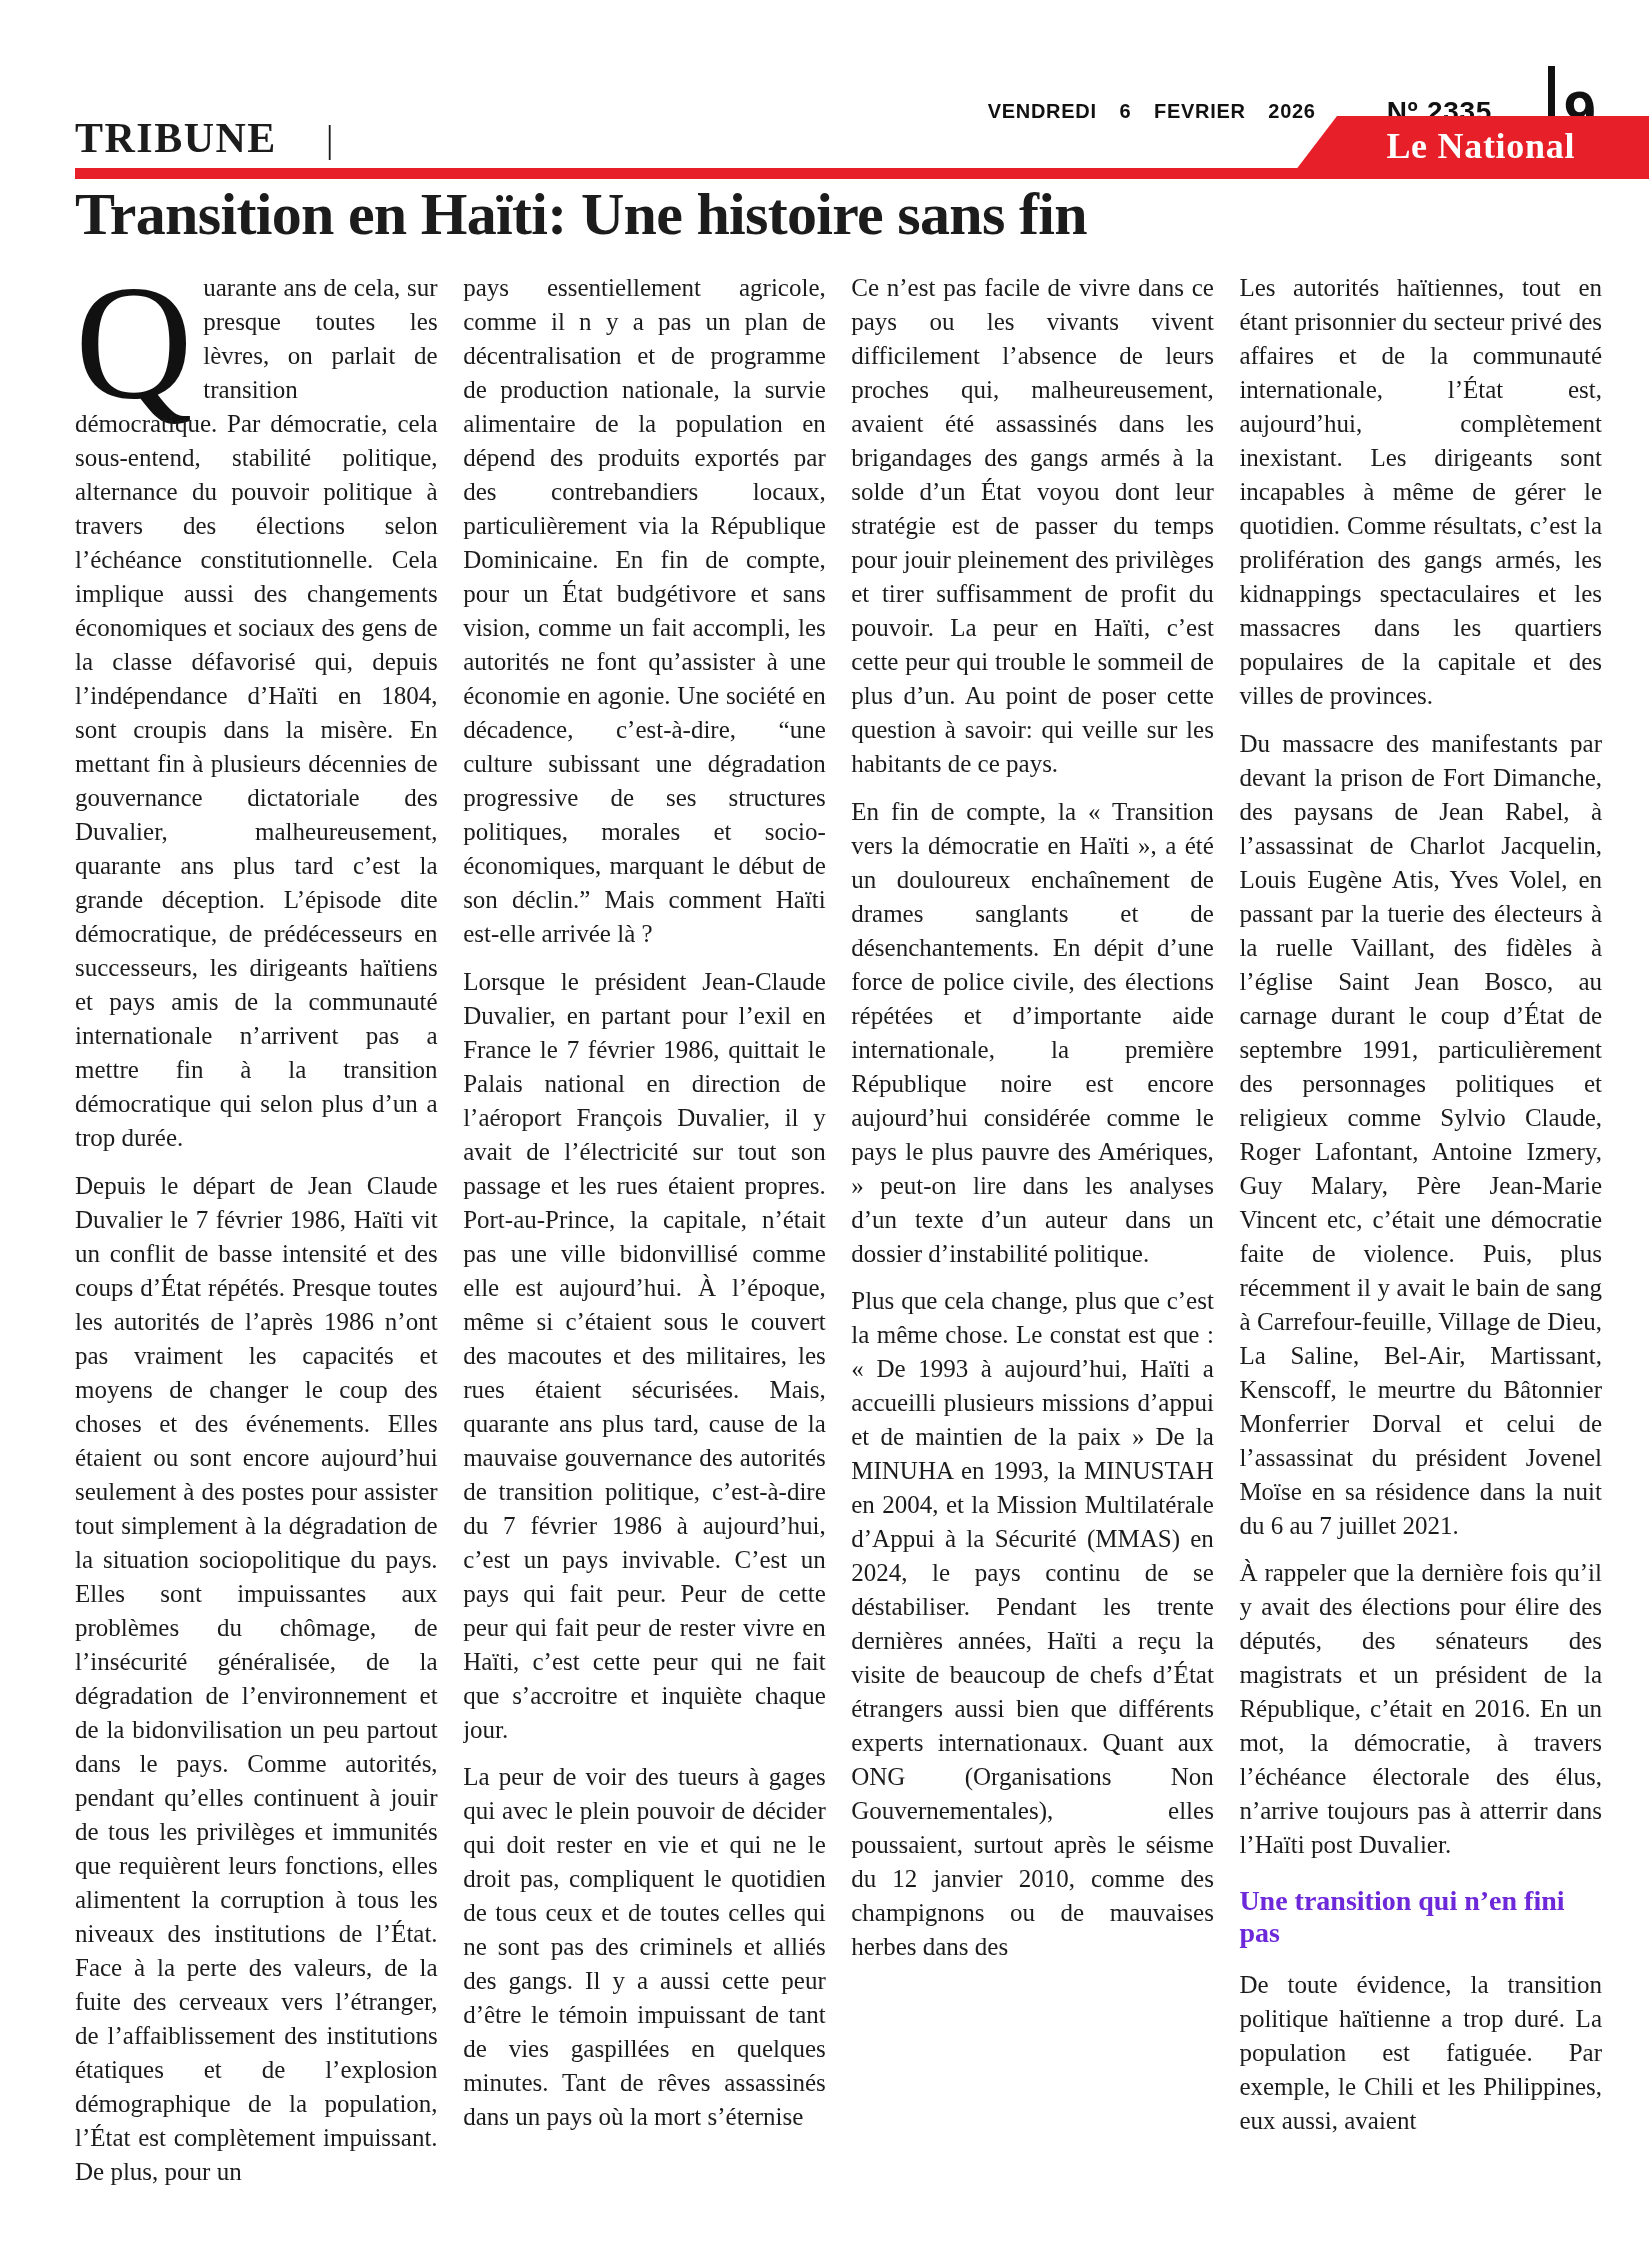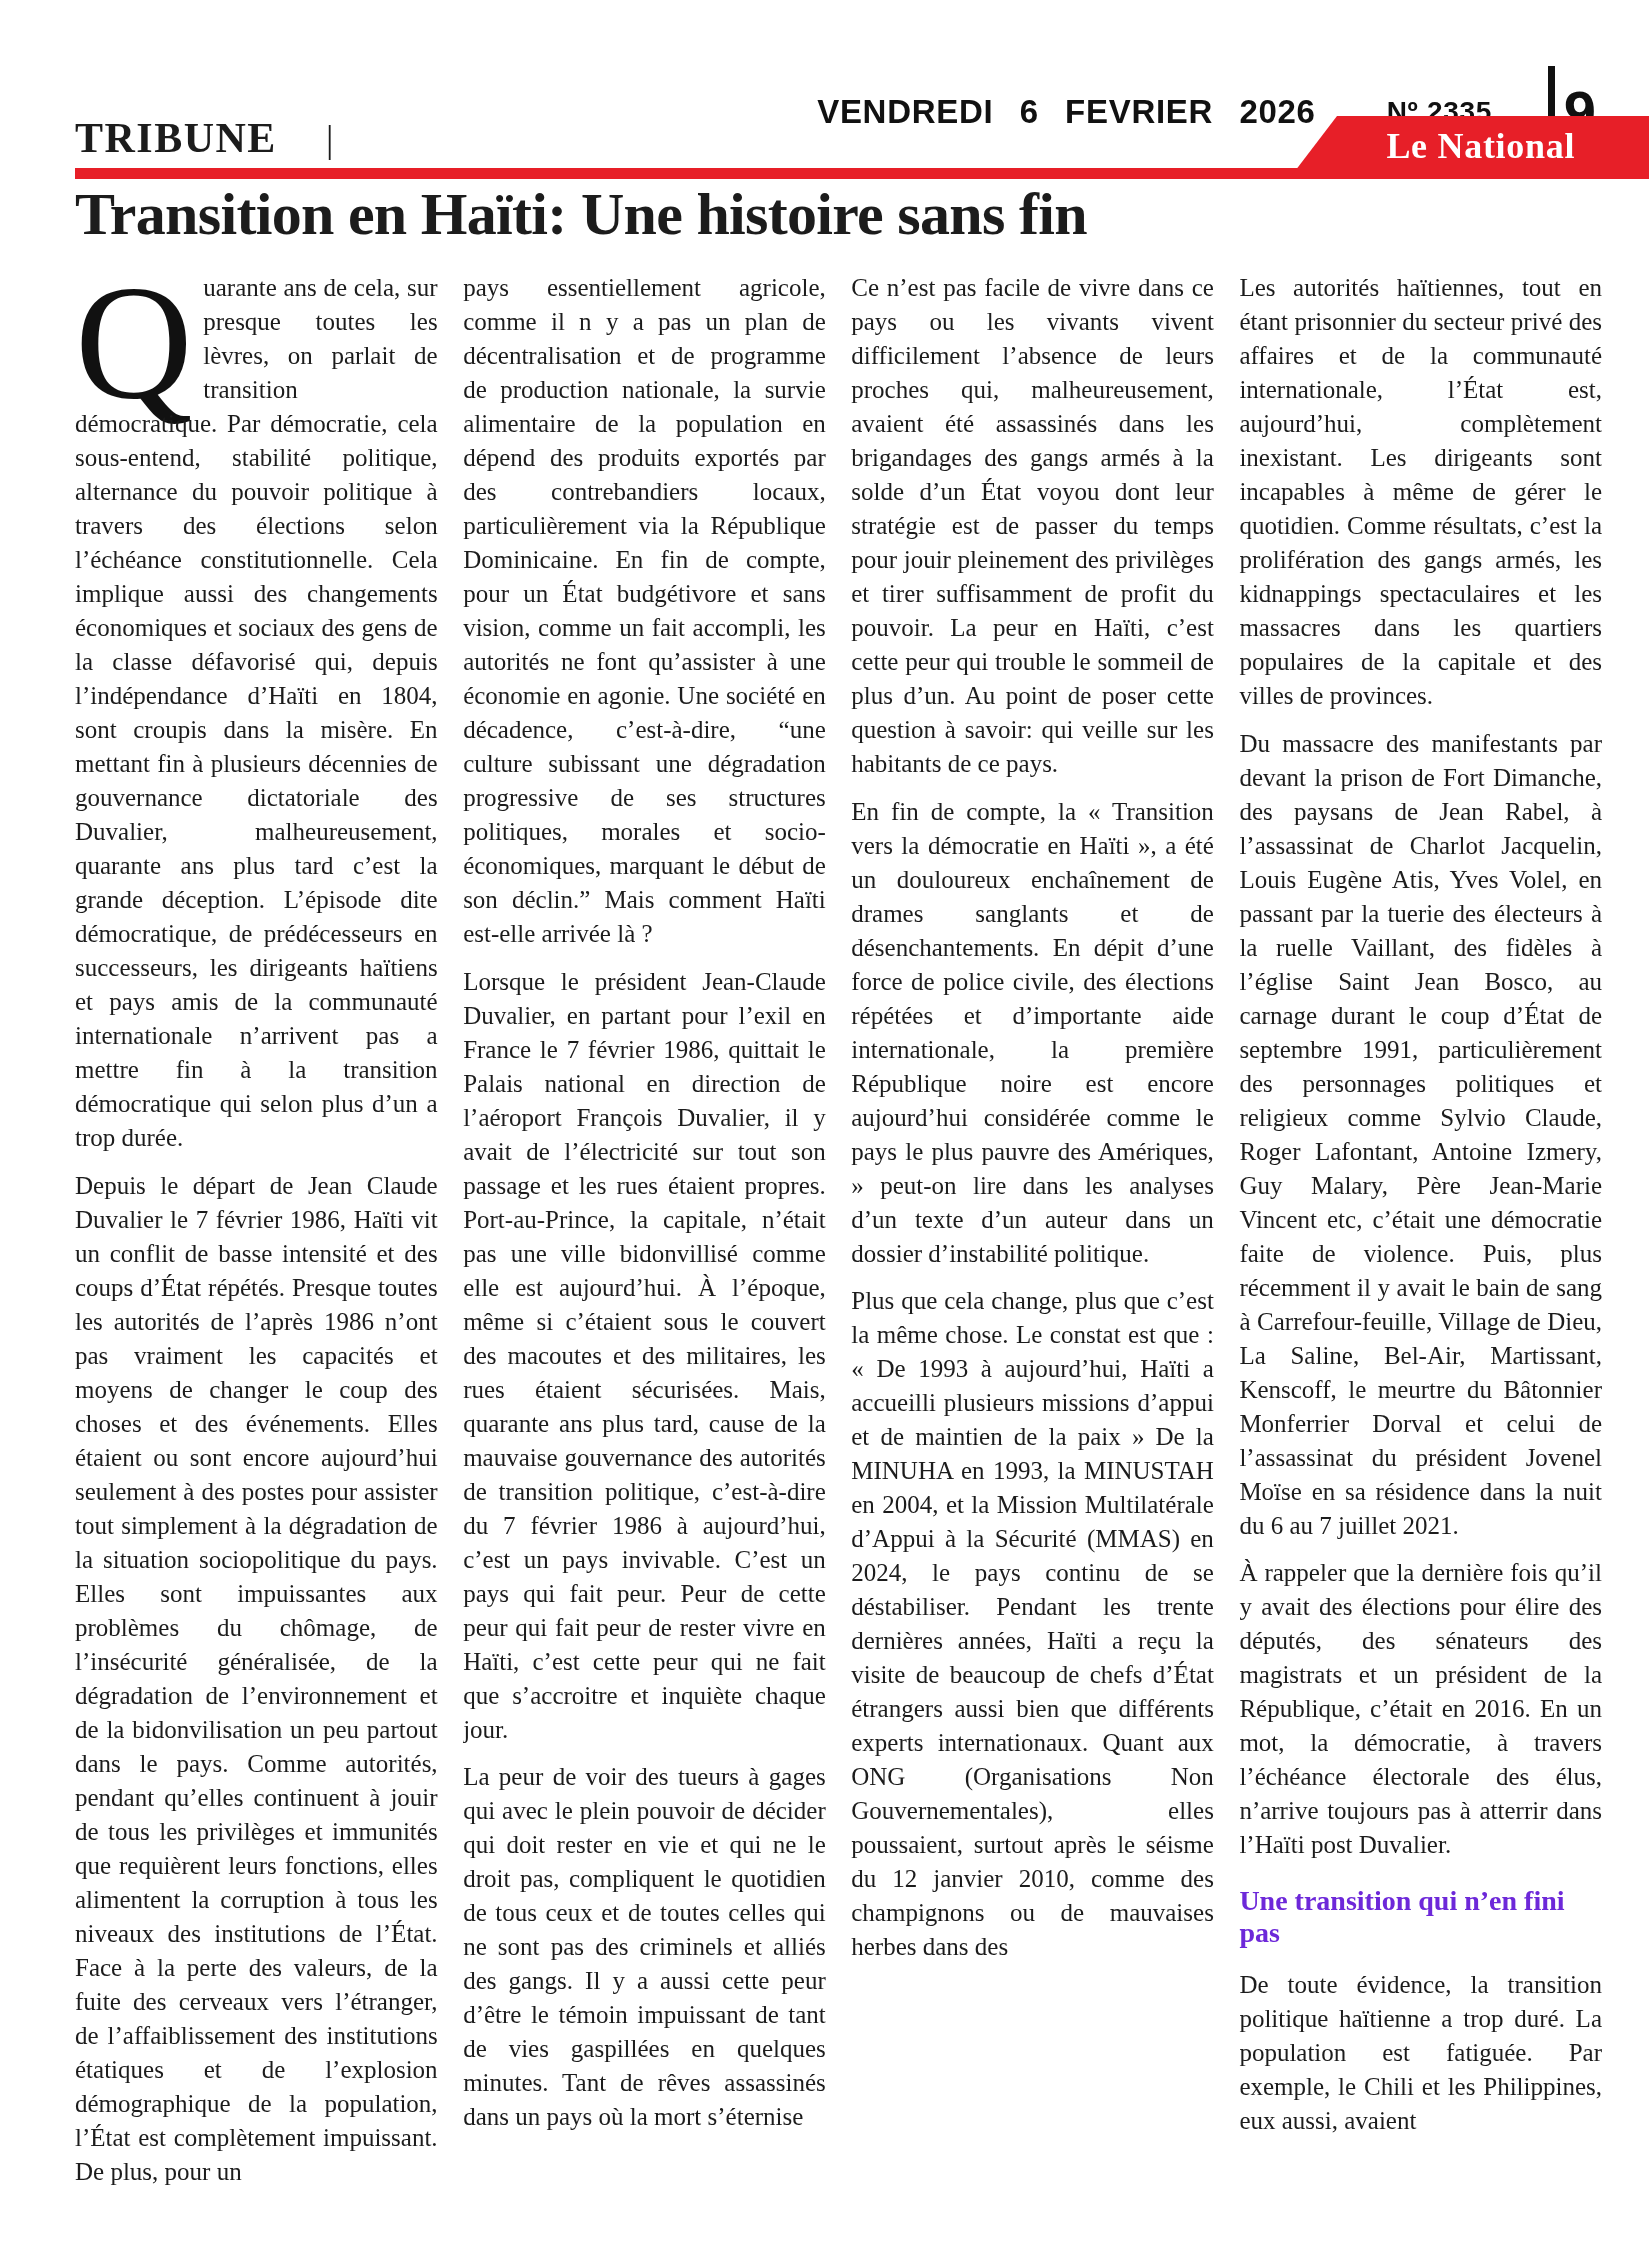--- a/index.html
+++ b/index.html
@@ -7,21 +7,21 @@
   .page {
     position:relative; width:1650px; height:2250px; background:#ffffff;
     overflow:hidden; font-family:"Liberation Serif", serif; color:var(--ink);
   }
   
   .mast-right {
     position:absolute; top:66px; right:54px;
     display:flex; align-items:center;
     font-family:"Liberation Sans", sans-serif; font-weight:bold; color:#111;
   }
-  .date { font-size:33px; letter-spacing:0.7px; word-spacing:16.5px; }
+  .date { font-size:20px; letter-spacing:0.7px; word-spacing:16.5px; }
   .issue { font-size:28px; margin-left:71px; letter-spacing:0.7px; }
   .pageno-group { display:flex; align-items:center; margin-left:56px; }
   .pagebar { width:6.7px; height:91px; background:#111; margin-right:9px; }
   .pageno { font-size:58px; line-height:1; }
   .section-row { position:absolute; top:114px; left:75px;text-align:right; }
   .section { font-size:42px; font-weight:bold; letter-spacing:1.5px; }
   .section-div { font-size:37px; font-weight:400; margin-left:46px; }
   .red-rule { position:absolute; top:168px; left:75px; width:1575px; height:11.2px; background:var(--accent); }
   .brand-banner {
     position:absolute; top:116px; right:0; width:358px; height:59px;

